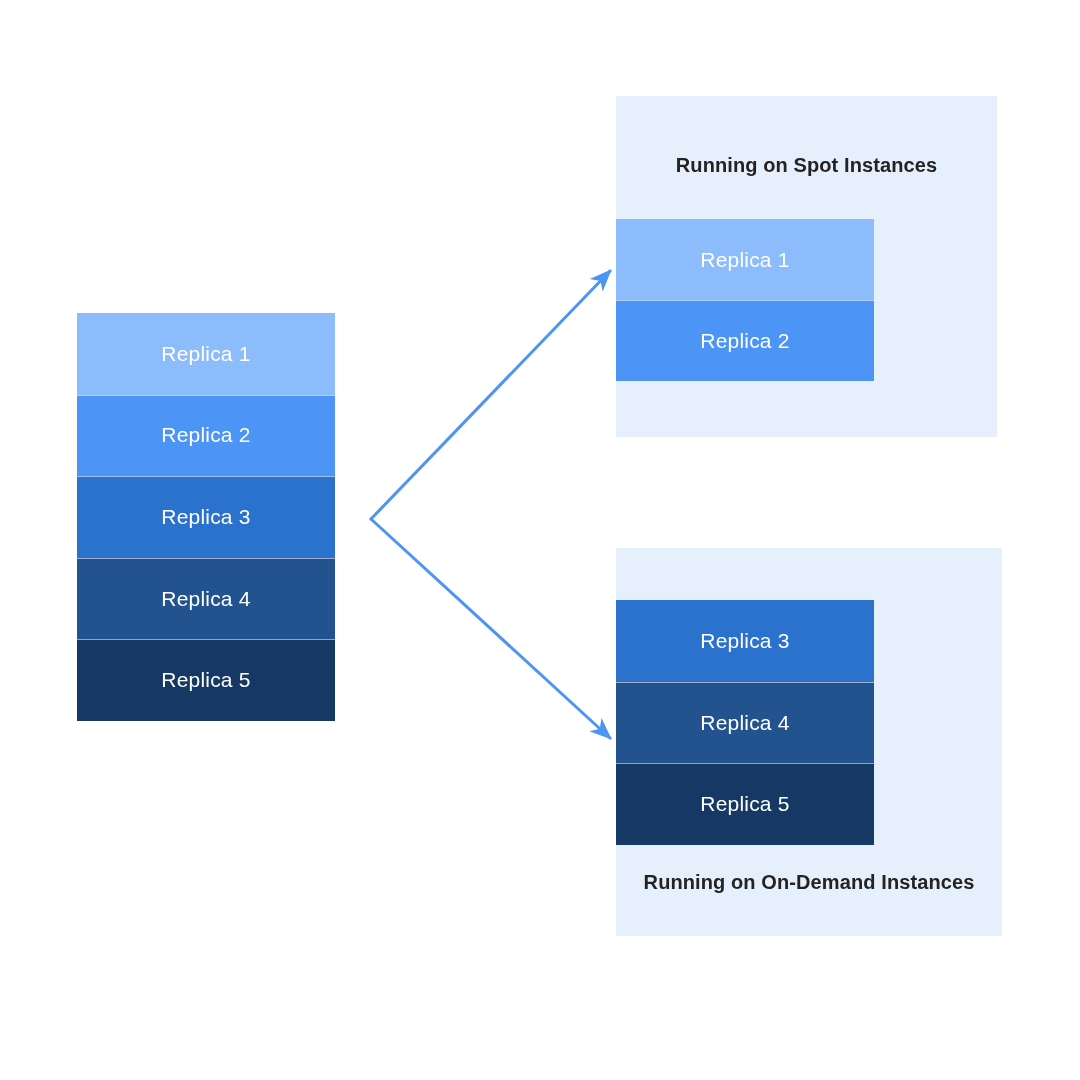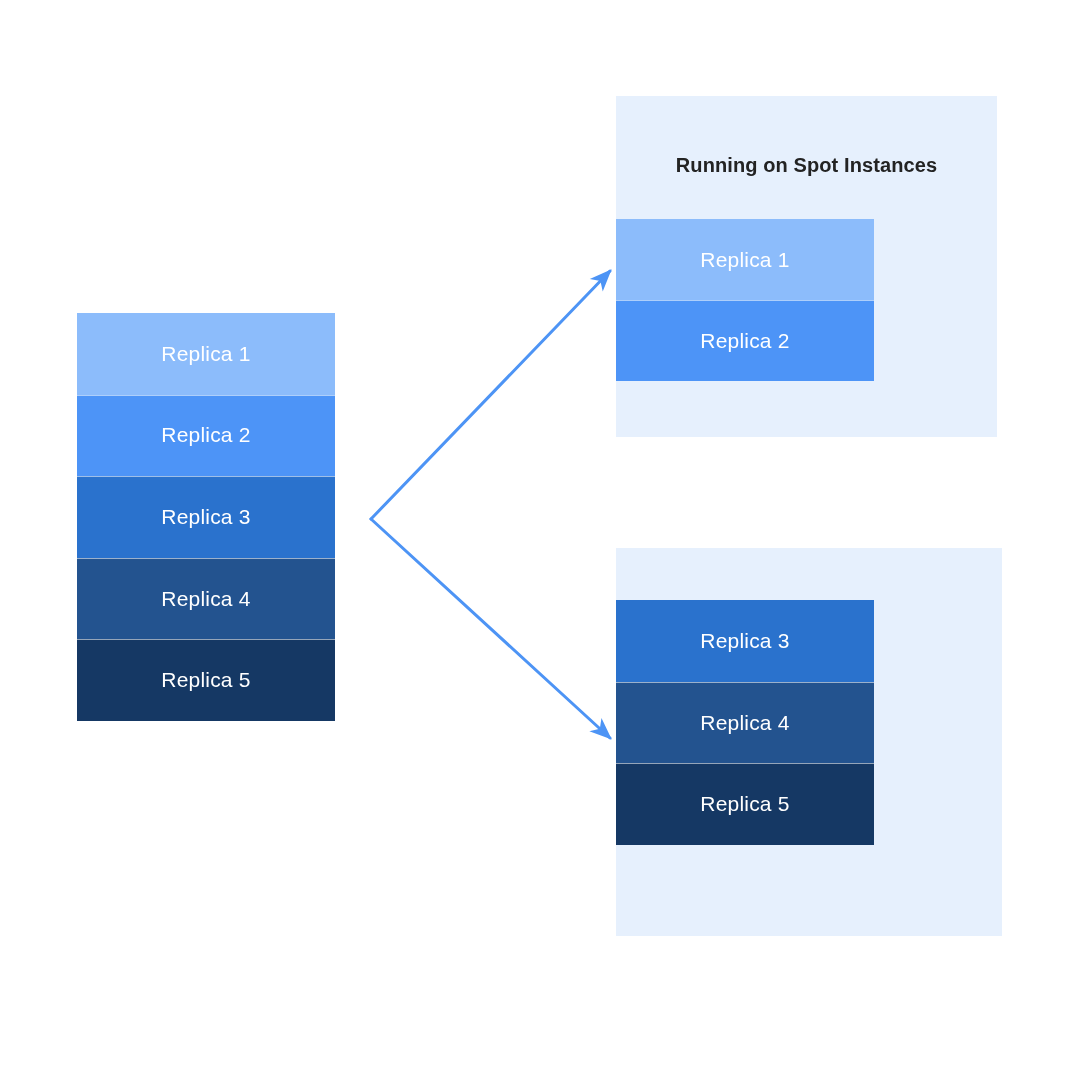--- a/index.html
+++ b/index.html
@@ -180,15 +180,16 @@
       <div class="replica" style="background-color: rgb(42, 114, 205);">
         <span>Replica 3</span>
       </div>
       <div class="replica" style="background-color: rgb(35, 83, 143);">
         <span>Replica 4</span>
       </div>
       <div class="replica" style="background-color: rgb(21, 56, 100);">
         <span>Replica 5</span>
       </div>
     </div>
+    <div class="panel-title">Running on On-Demand Instances</div>
   </div>
 
 </div>
 
 </body></html>

